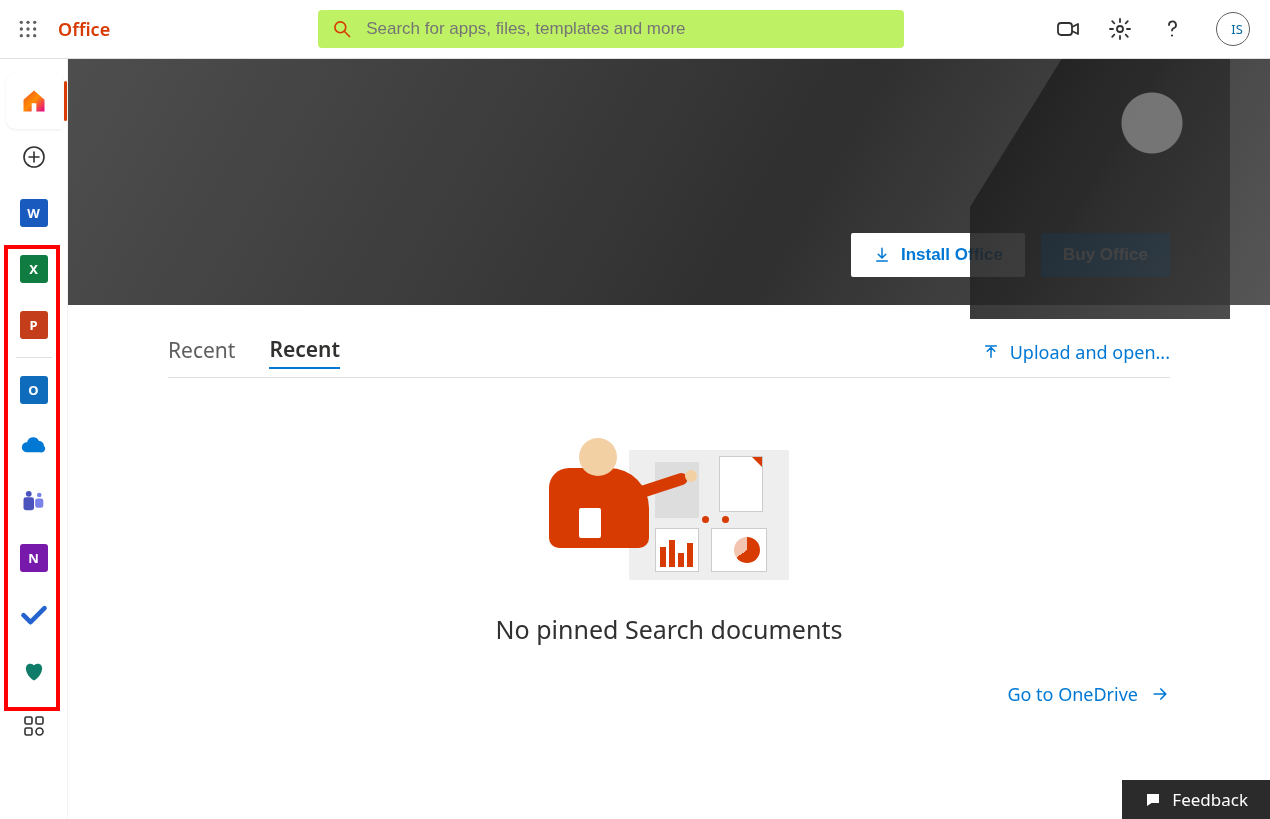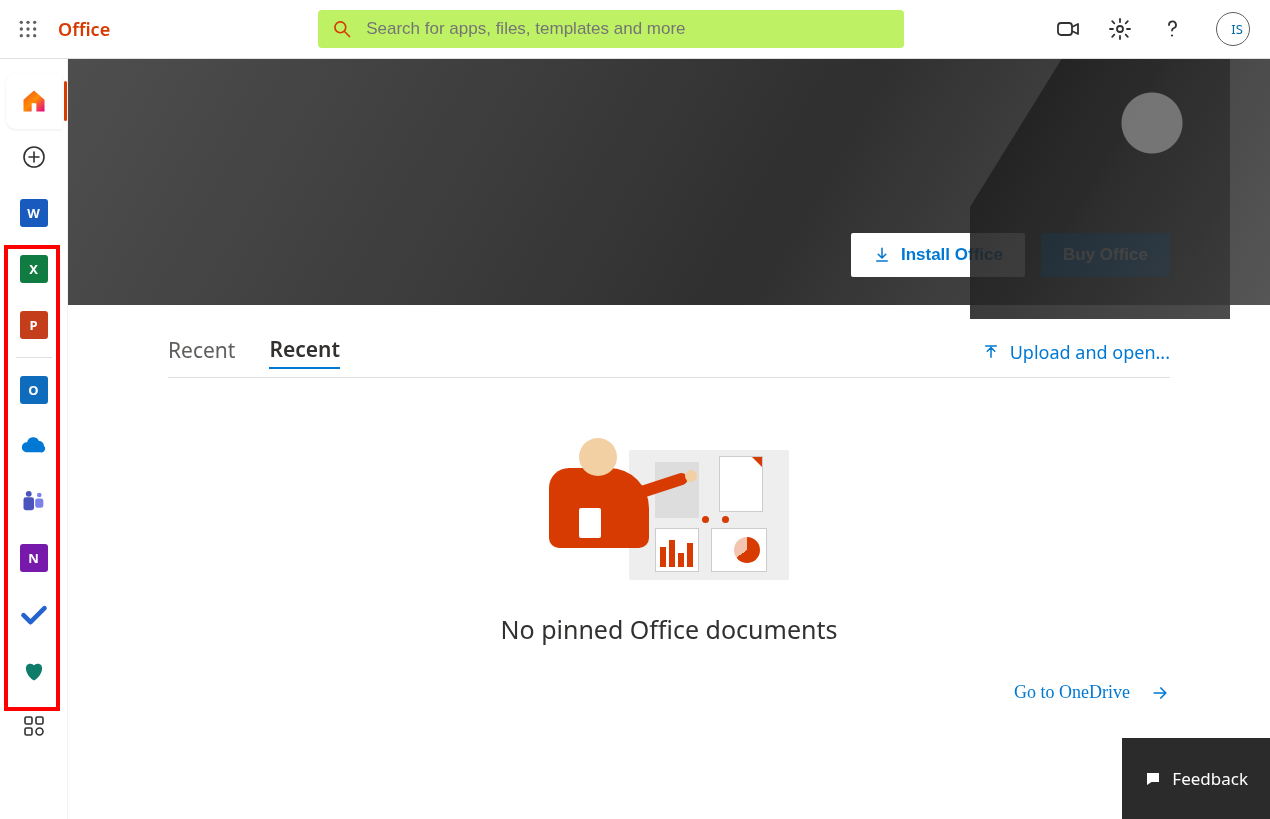--- a/index.html
+++ b/index.html
@@ -59,24 +59,24 @@
   .illus .pie::before{content:"";width:26px;height:26px;border-radius:50%;background:conic-gradient(#d83b01 0 65%, #f3c4b0 65% 100%);}
   .illus .person-head{position:absolute; left:30px; top:0; width:38px; height:38px; border-radius:50%; background:#f2d0a4;}
   .illus .person-body{position:absolute; left:0; top:30px; width:100px; height:80px; background:#d83b01; border-radius: 20px 40px 10px 10px;}
   .illus .person-arm{position:absolute; left:70px; top:44px; width:70px; height:12px; background:#d83b01; border-radius:6px; transform:rotate(-18deg);}
   .illus .person-hand{position:absolute; left:136px; top:32px; width:12px; height:12px; background:#f2d0a4; border-radius:50%;}
   .illus .paper{position:absolute;left:30px;top:70px;width:22px;height:30px;background:#fff;border-radius:2px;}
   .illus .dot{position:absolute;width:7px;height:7px;background:#d83b01;border-radius:50%;}
 
   .empty h2{ font-size:25px; font-weight:400; color:#323130; margin-bottom:10px;}
   .empty p{ font-size:17px; color:#605e5c;}
-  .onedrive-link{ align-self:flex-end; margin-top: 26px; color:#0078d4; font-size:18px; display:flex; align-items:center; gap:20px; cursor:pointer;font-family:Liberation Serif, serif;}
+  .onedrive-link{ align-self:flex-end; margin-top: 26px; color:#0078d4; font-size:18px; display:flex; align-items:center; gap:12px; cursor:pointer;}
   .onedrive-link svg{width:20px;height:20px;}
 
-  .feedback { position:fixed; right:0; bottom:0; background:#2b2b2b; color:#fff; padding: 29px 22px; font-size:17px; display:flex; align-items:center; gap:10px; cursor:pointer;}
+  .feedback { position:fixed; right:0; bottom:0; background:#2b2b2b; color:#fff; padding: 8px 22px; font-size:17px; display:flex; align-items:center; gap:10px; cursor:pointer;}
   .feedback svg{width:18px;height:18px;}
 
   
   .app-sq{width:28px;height:28px;border-radius:3px;display:flex;align-items:center;justify-content:center;color:#fff;font-size:13px;font-weight:700;position:relative;}
   .app-sq::after{content:"";position:absolute;right:-4px;top:3px;bottom:3px;width:8px;border-radius:1px;opacity:.7;}
 </style>
 </head>
 <body>
 
 <div class="topbar">
@@ -252,21 +252,21 @@
             </div>
           <div class="pie"></div>
           <div class="dot" style="right:80px;top:78px"></div>
           <div class="dot" style="right:60px;top:78px"></div>
           <div class="person-body"></div>
           <div class="person-arm"></div>
           <div class="person-hand"></div>
           <div class="person-head"></div>
           <div class="paper"></div>
         </div>
-        <h2>No pinned Office documents</h2>
+        <h2>No pinned Search documents</h2>
         <div class="onedrive-link">
           <span>Go to OneDrive</span>
           <svg viewBox="0 0 24 24">
               <path d="M5 12h14M13 6l6 6-6 6" fill="none" stroke="#0078d4" stroke-width="2" stroke-linecap="round" stroke-linejoin="round"></path>
             </svg>
         </div>
       </div>
     </div>
   </div>
 </div>

